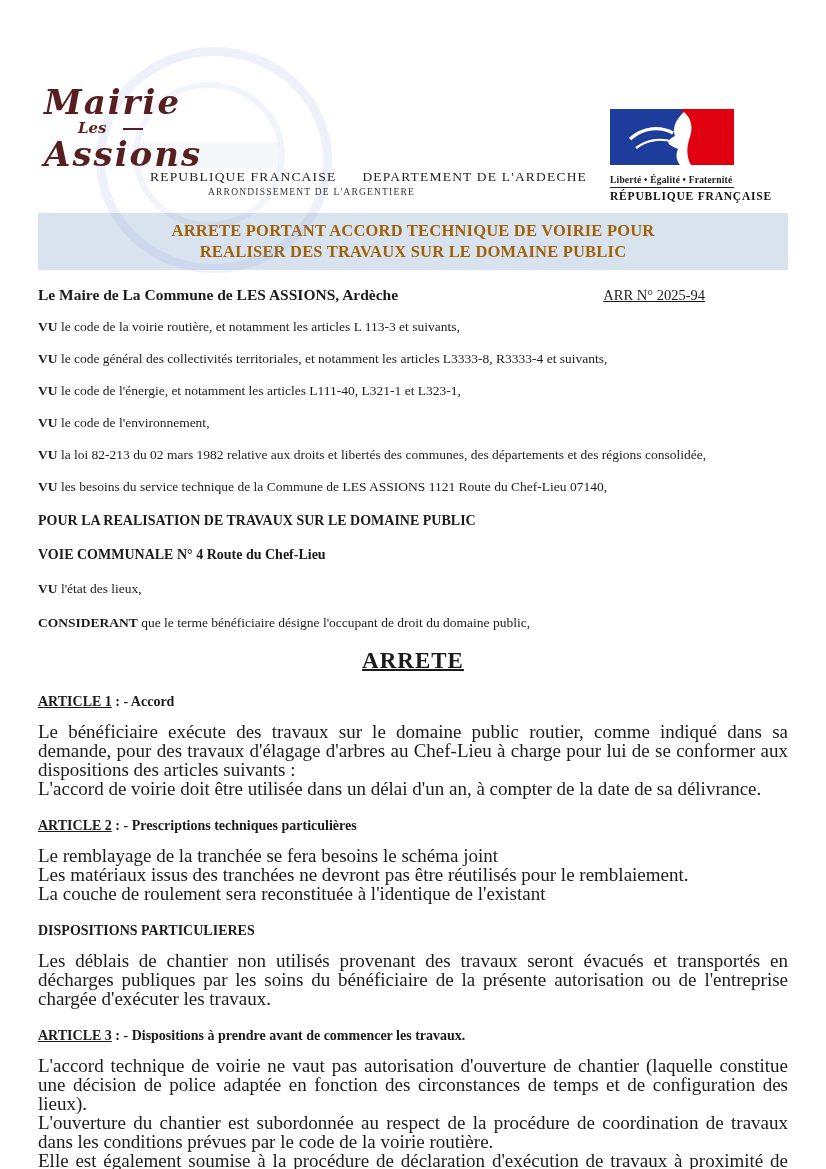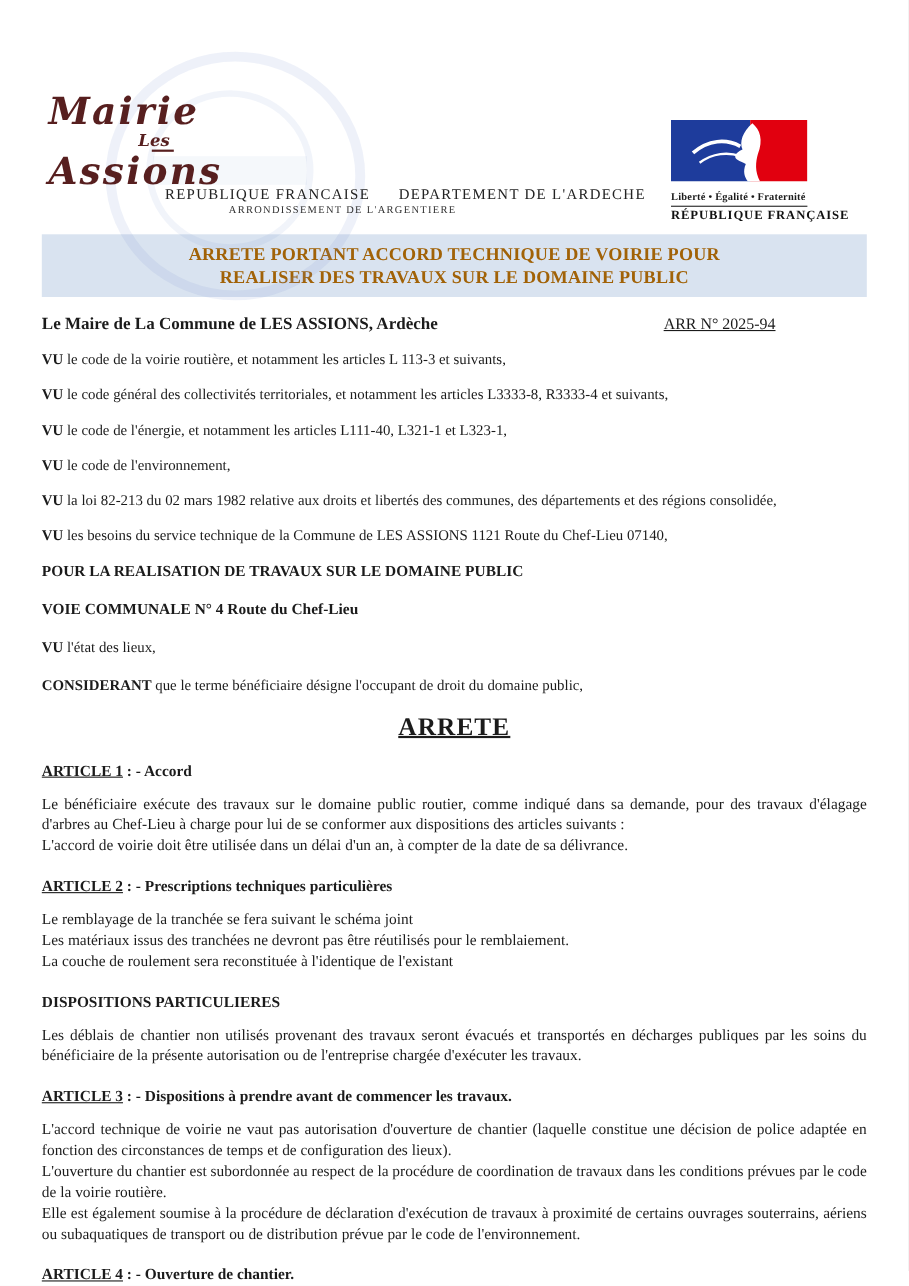--- a/index.html
+++ b/index.html
@@ -14,21 +14,21 @@
   .header { position:relative; height:200px; }
   .stamp-watermark { position:absolute; left:58px; top:34px; width:236px; height:226px;
     border:9px solid rgba(120,150,205,0.13); border-radius:50%; }
   .stamp-watermark .inner { position:absolute; left:28px; top:26px; width:152px; height:146px;
     border:6px solid rgba(120,150,205,0.10); border-radius:50%; }
   .stamp-watermark .bar { position:absolute; left:34px; top:86px; width:140px; height:26px;
     background:rgba(120,150,205,0.07); }
   .mairie-logo { position:absolute; left:6px; top:72px; color:#571f1f;
     font-family:"DejaVu Serif","Liberation Serif",serif; font-style:italic; line-height:1; }
   .mairie-logo .l1 { font-size:34px; font-weight:bold; letter-spacing:2px; }
-  .mairie-logo .l2row { display:flex; align-items:center; margin:2px 0 0 34px;flex-direction:column; }
+  .mairie-logo .l2row { display:flex; align-items:center; margin:2px 0 0 34px; }
   .mairie-logo .l2 { font-size:15px; font-weight:bold; }
   .mairie-logo .dash { display:inline-block; width:20px; border-top:2px solid #571f1f; margin-left:16px; }
   .mairie-logo .l3 { font-size:34px; font-weight:bold; letter-spacing:2px; margin-top:1px; }
   .gov-lines { position:absolute; left:112px; top:156px; white-space:nowrap; }
   .gov-l1 { font-size:13.5px; letter-spacing:1.2px; color:#222; }
   .gov-l1 .gap { display:inline-block; width:26px; }
   .gov-l2 { font-size:9.5px; letter-spacing:1.2px; color:#333; margin:2px 0 0 58px; }
   .marianne { position:absolute; left:572px; top:96px; width:124px; }
   .marianne svg { display:block; width:124px; height:56px; }
   .marianne .motto { font-size:9.5px; font-weight:bold; color:#1a1a1a;
@@ -43,21 +43,21 @@
   .subject-maire { font-size:15.5px; font-weight:bold; }
   .subject-arr { margin-left:auto; margin-right:83px; font-size:14.5px; font-weight:normal;
     text-decoration:underline;text-align:right; }
   .para { font-size:13.5px; line-height:19px; margin-top:13px; }
   .para b.lead { font-weight:bold; }
   .bold-block { font-size:14px; font-weight:bold; line-height:19px; margin-top:15px; }
   .arrete-title { text-align:center; font-size:23px; font-weight:bold; letter-spacing:1px;
     text-decoration:underline; text-decoration-thickness:2px; margin:16px 0 4px; }
   .article-h { font-size:14px; font-weight:bold; margin-top:20px; }
   .article-h .num { text-decoration:underline; }
-  .article-p { font-size:14px; line-height:19px; margin-top:12px; text-align:justify; }
+  .article-p { font-size:19px; line-height:19px; margin-top:12px; text-align:justify; }
   .article-p.nj { text-align:left; }
   .tight { margin-top:0; }
 </style>
 </head>
 <body>
 
 <div class="doc">
 
   <div class="header">
     <div class="stamp-watermark">
@@ -120,21 +120,21 @@
 
   <p class="para" style="margin-top:15px;"><b class="lead">CONSIDERANT</b><span> que le terme bénéficiaire désigne l'occupant de droit du domaine public,</span></p>
 
   <div class="arrete-title">ARRETE</div>
 
   <div class="article-h"><span class="num">ARTICLE 1</span><span> : - Accord</span></div>
   <p class="article-p">Le bénéficiaire exécute des travaux sur le domaine public routier, comme indiqué dans sa demande, pour des travaux d'élagage d'arbres au Chef-Lieu à charge pour lui de se conformer aux dispositions des articles suivants :</p>
   <p class="article-p tight">L'accord de voirie doit être utilisée dans un délai d'un an, à compter de la date de sa délivrance.</p>
 
   <div class="article-h"><span class="num">ARTICLE 2</span><span> : - Prescriptions techniques particulières</span></div>
-  <p class="article-p nj">Le remblayage de la tranchée se fera suivant le schéma joint</p>
+  <p class="article-p nj">Le remblayage de la tranchée se fera besoins le schéma joint</p>
   <p class="article-p nj tight">Les matériaux issus des tranchées ne devront pas être réutilisés pour le remblaiement.</p>
   <p class="article-p nj tight">La couche de roulement sera reconstituée à l'identique de l'existant</p>
 
   <div class="article-h">DISPOSITIONS PARTICULIERES</div>
   <p class="article-p">Les déblais de chantier non utilisés provenant des travaux seront évacués et transportés en décharges publiques par les soins du bénéficiaire de la présente autorisation ou de l'entreprise chargée d'exécuter les travaux.</p>
 
   <div class="article-h"><span class="num">ARTICLE 3</span><span> : - Dispositions à prendre avant de commencer les travaux.</span></div>
   <p class="article-p">L'accord technique de voirie ne vaut pas autorisation d'ouverture de chantier (laquelle constitue une décision de police adaptée en fonction des circonstances de temps et de configuration des lieux).</p>
   <p class="article-p tight">L'ouverture du chantier est subordonnée au respect de la procédure de coordination de travaux dans les conditions prévues par le code de la voirie routière.</p>
   <p class="article-p tight">Elle est également soumise à la procédure de déclaration d'exécution de travaux à proximité de certains ouvrages souterrains, aériens ou subaquatiques de transport ou de distribution prévue par le code de l'environnement.</p>

